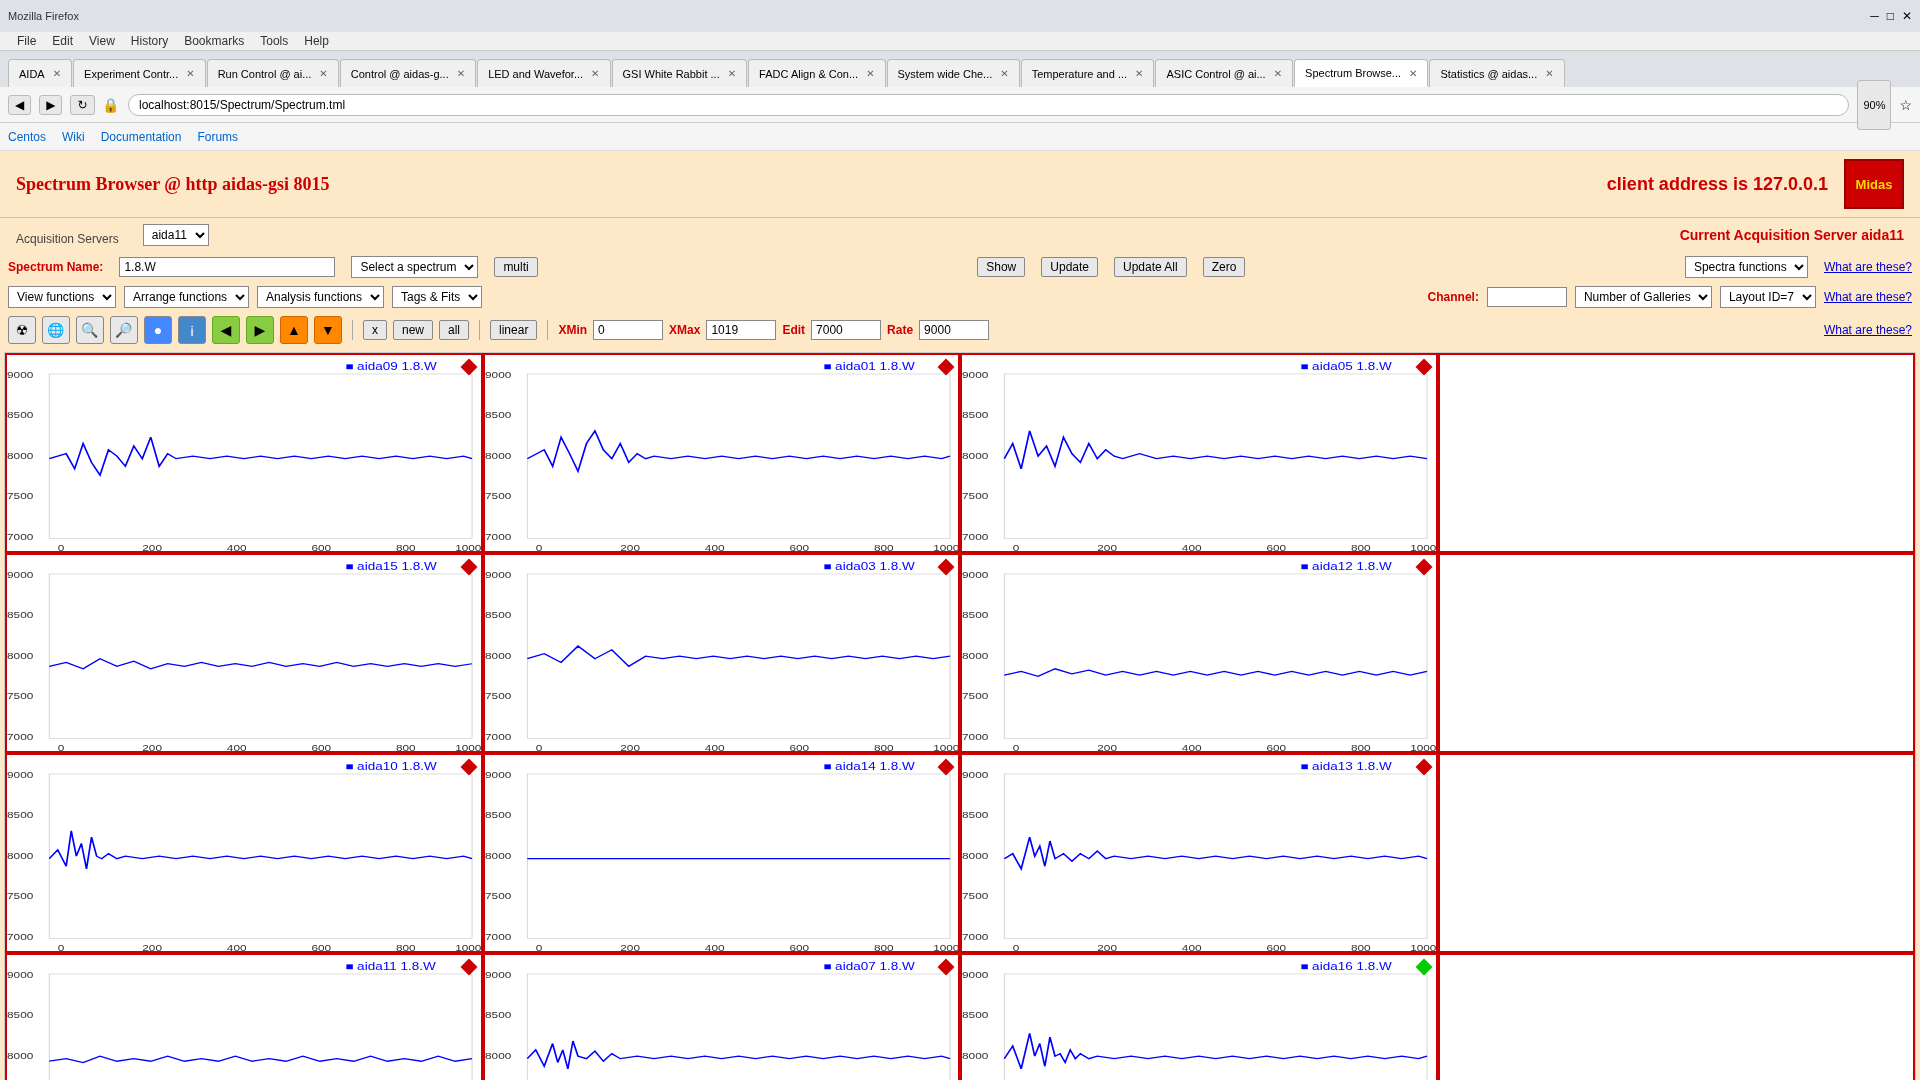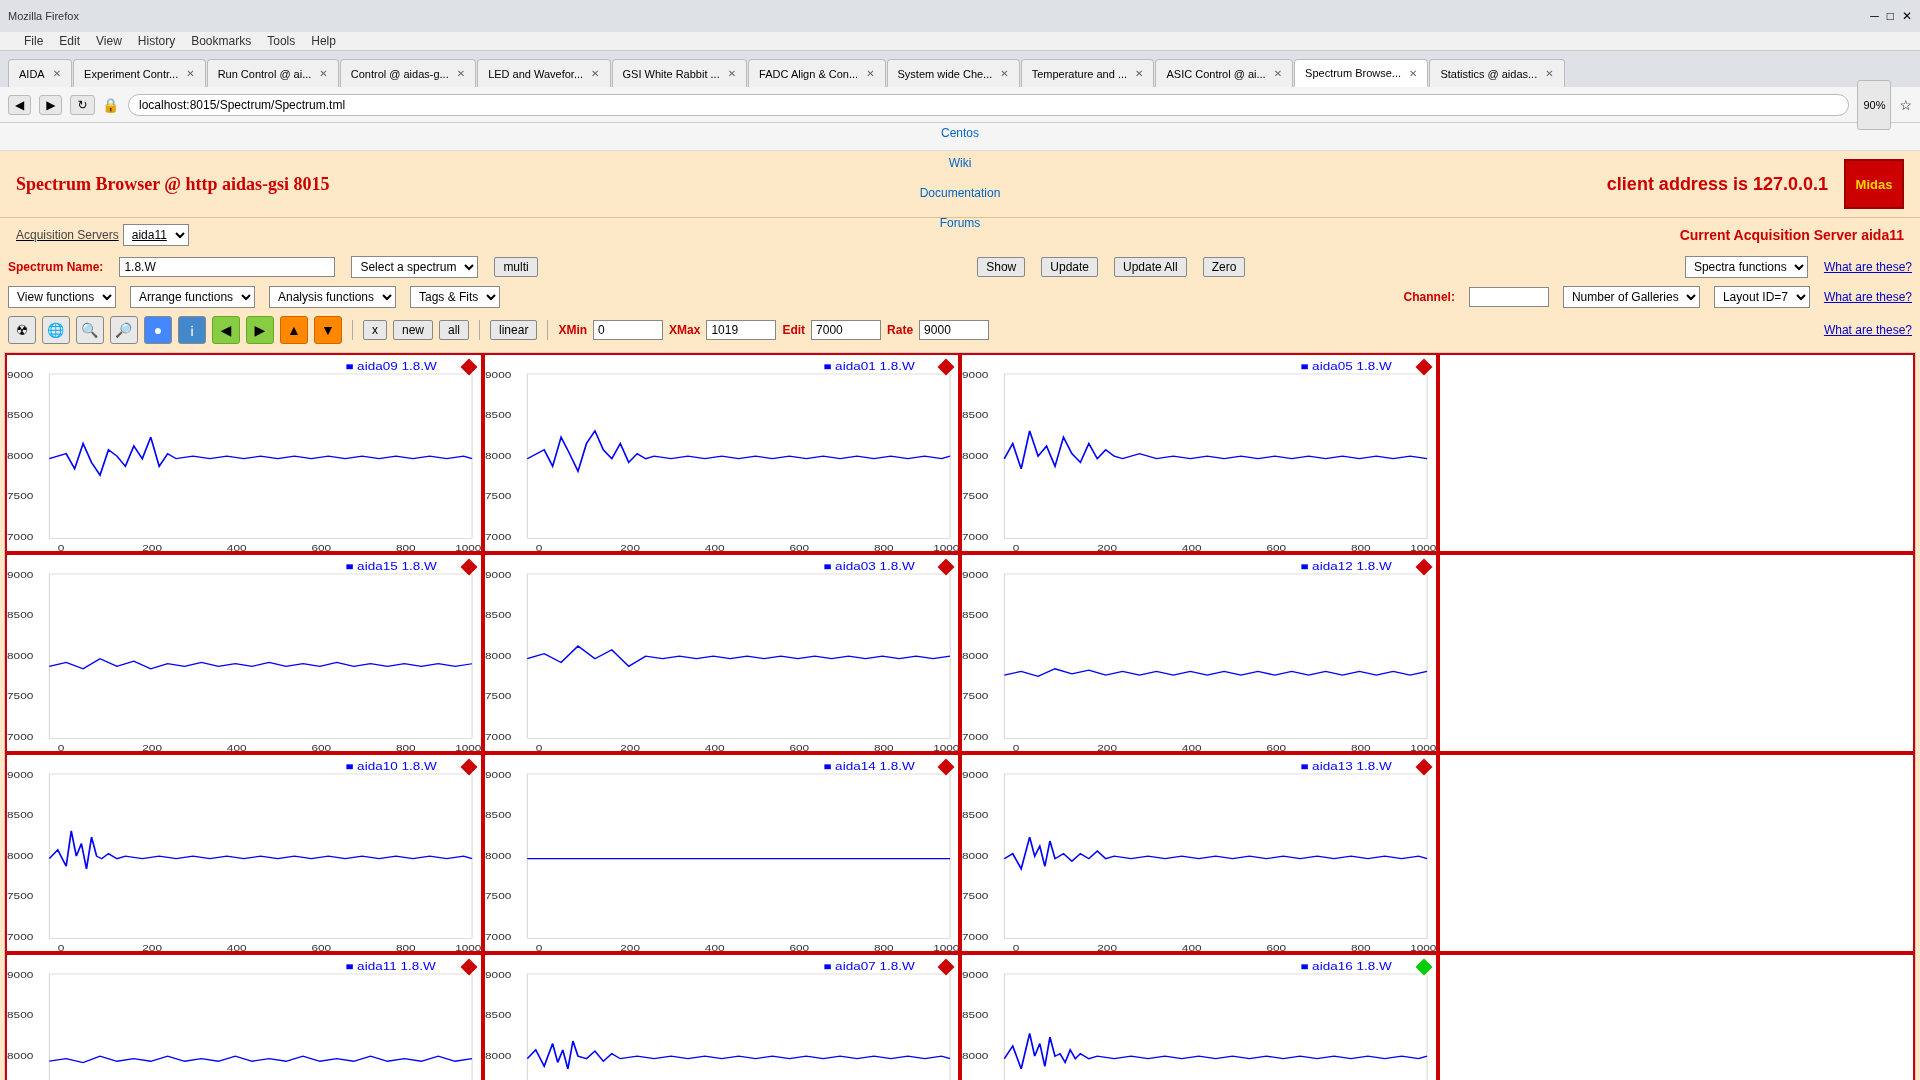--- a/index.html
+++ b/index.html
@@ -1,50 +1,50 @@
 <!DOCTYPE html>
 <html><head>
   <meta charset="utf-8">
   <style>
     * { margin: 0; padding: 0; box-sizing: border-box; }
     body { font-family: Arial, sans-serif; font-size: 12px; background: #fff; width: 1920px; min-height: 1080px; overflow-x: hidden; }
 
     
     .browser-titlebar { background: #dee1e6; padding: 4px 8px; display: flex; align-items: center; justify-content: space-between; height: 32px; }
-    .browser-menu { display: flex; gap: 16px; font-size: 12px; color: #333; padding: 2px 24px; background: #f0f0f0; border-bottom: 1px solid #ccc; }
+    .browser-menu { display: flex; gap: 16px; font-size: 12px; color: #333; padding: 2px 17px; background: #f0f0f0; border-bottom: 1px solid #ccc; }
     .browser-menu span { cursor: pointer; }
 
     .tab-bar { background: #dee1e6; display: flex; align-items: flex-end; padding: 4px 8px 0; gap: 1px; height: 36px; }
     .tab { background: #f0f0f0; border: 1px solid #bbb; border-bottom: none; border-radius: 4px 4px 0 0; padding: 4px 10px; font-size: 11px; display: flex; align-items: center; gap: 4px; cursor: pointer; height: 28px; white-space: nowrap; max-width: 140px; overflow: hidden; }
     .tab.active { background: #fff; border-bottom: 1px solid #fff; }
     .tab .close { color: #666; font-size: 10px; margin-left: 4px; }
 
     .nav-bar { background: #f5f5f5; border-bottom: 1px solid #ccc; padding: 4px 8px; display: flex; align-items: center; gap: 8px; height: 36px; }
     .nav-btn { background: #e8e8e8; border: 1px solid #bbb; border-radius: 3px; padding: 2px 6px; cursor: pointer; font-size: 12px; }
     .url-bar { flex: 1; border: 1px solid #bbb; border-radius: 12px; padding: 3px 10px; font-size: 12px; background: #fff; }
     .zoom-badge { background: #e8e8e8; border: 1px solid #bbb; border-radius: 3px; padding: 18px 5px; font-size: 11px; }
 
-    .bookmarks-bar { background: #f5f5f5; border-bottom: 1px solid #ddd; padding: 3px 8px; display: flex; gap: 16px; font-size: 12px; color: #333; height: 28px; align-items: center; flex-direction: column; }
+    .bookmarks-bar { background: #f5f5f5; border-bottom: 1px solid #ddd; padding: 3px 8px; display: flex; gap: 16px; font-size: 12px; color: #333; height: 28px; align-items: center; }
     .bookmarks-bar span { cursor: pointer; color: #0066cc; }
 
     
     .page-content { background: #fde8c8; min-height: 870px; }
 
     .page-header { padding: 8px 16px; display: flex; align-items: center; justify-content: space-between; border-bottom: 1px solid #e0c090; }
     .page-title { color: #cc0000; font-size: 18px; font-weight: bold; font-family: Liberation Serif, serif; }
     .client-address { color: #cc0000; font-size: 18px; font-weight: bold; }
     .logo-area { display: flex; align-items: center; gap: 4px; }
     .logo-box { width: 60px; height: 50px; background: #cc0000; display: flex; align-items: center; justify-content: center; color: #ffd700; font-size: 14px; font-weight: bold; border: 2px solid #990000; }
 
     .acq-server-bar { padding: 6px 16px; display: flex; align-items: center; justify-content: space-between; }
     .acq-label { color: #444; }
     .acq-server-current { color: #cc0000; font-weight: bold; font-size: 14px; }
 
     .controls-row1 { padding: 4px 8px; display: flex; align-items: center; gap: 16px; flex-wrap: wrap; }
-    .controls-row2 { padding: 4px 8px; display: flex; align-items: center; gap: 14px; flex-wrap: wrap; }
+    .controls-row2 { padding: 4px 8px; display: flex; align-items: center; gap: 8px; flex-wrap: wrap; }
     .controls-row3 { padding: 4px 8px; display: flex; align-items: center; gap: 6px; flex-wrap: wrap; }
     .controls-row4 { padding: 4px 8px; display: flex; align-items: center; gap: 8px; }
 
     label.field-label { color: #cc0000; font-weight: bold; font-size: 12px; }
     input.text-input { border: 1px solid #888; background: #fff; padding: 2px 4px; font-size: 12px; }
     select.dropdown { border: 1px solid #888; background: #fff; padding: 2px 4px; font-size: 12px; cursor: pointer; }
     button.ctrl-btn { border: 1px solid #888; background: #e8e8e8; padding: 2px 8px; font-size: 12px; cursor: pointer; border-radius: 2px; }
     .what-link { color: #0000cc; text-decoration: underline; font-size: 12px; cursor: pointer; margin-left: auto; }
 
     .icon-btn { width: 28px; height: 28px; border: 1px solid #888; background: #e8e8e8; border-radius: 3px; cursor: pointer; display: inline-flex; align-items: center; justify-content: center; font-size: 14px; }
@@ -166,21 +166,21 @@
       <div class="client-address">client address is 127.0.0.1</div>
       <div class="logo-area">
         <div class="logo-box">
           <span style="color:#ffd700; font-weight:bold; font-size:13px;">Midas</span>
         </div>
       </div>
     </div>
   </div>
 
   <div class="acq-server-bar">
-    <div style="display:flex; align-items:center; gap:4px;text-decoration:underline;">
+    <div style="display:flex; align-items:flex-end; gap:24px;">
       <span class="acq-label">Acquisition Servers</span>
       <select class="dropdown">
         <option>aida11</option>
       </select>
     </div>
     <div class="acq-server-current">Current Acquisition Server aida11</div>
   </div>
 
   <div class="controls-row1">
     <label class="field-label">Spectrum Name:</label>

